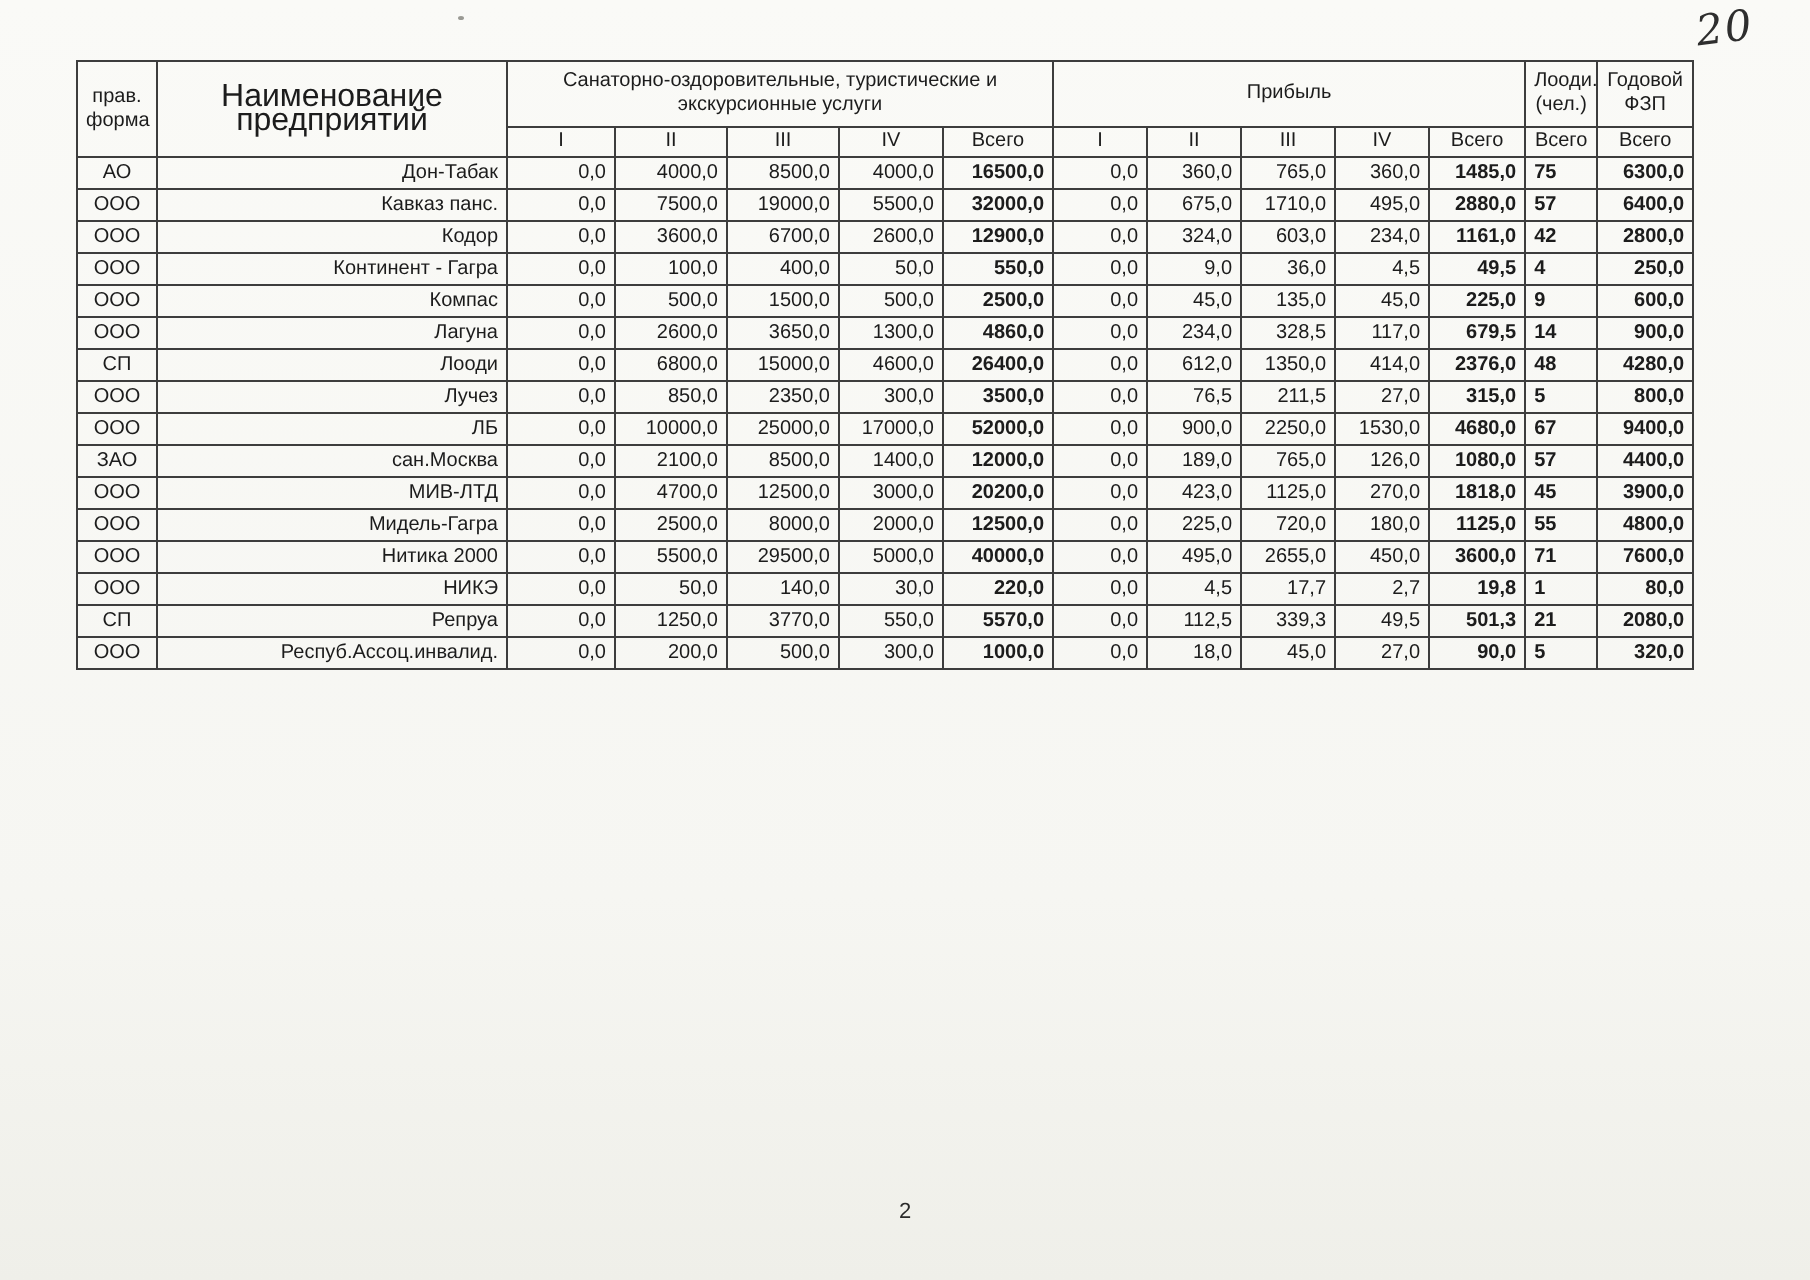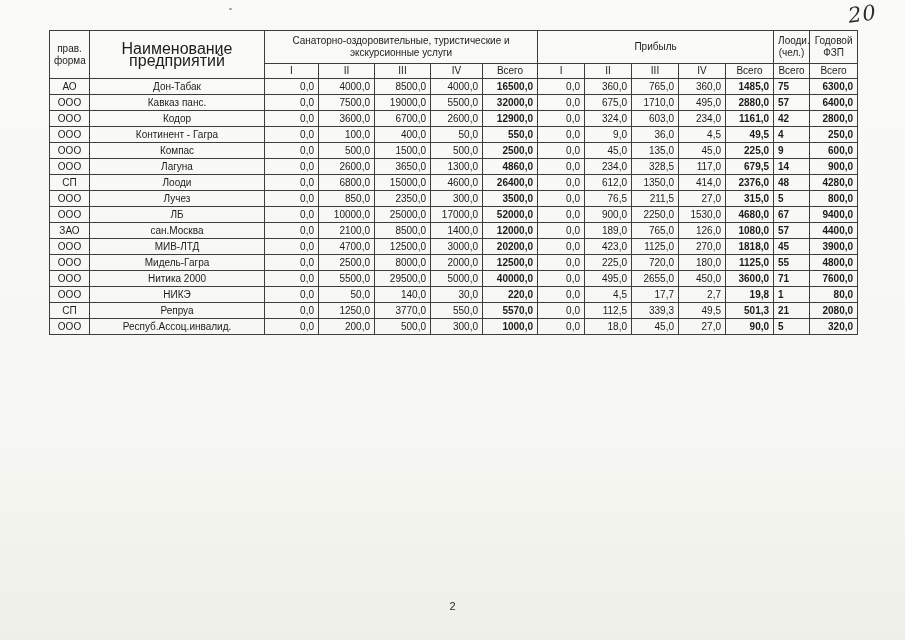--- a/index.html
+++ b/index.html
@@ -20,21 +20,21 @@
   }
   .handwritten {
     position: absolute; right: 28px; top: 2px;
     font-family: "DejaVu Serif", serif;
     font-style: italic;
     font-size: 21px; color: #2e2e2e;
     transform: rotate(-7deg);
     letter-spacing: 1px;
   }
   table.report {
-    position: absolute; left: 49px; top: 30px;
+    position: absolute; left: 38px; top: 30px;
     width: 808px;
     border-collapse: collapse; table-layout: fixed;
     border: 1.5px solid #2e2e2e;
     background: transparent;
   }
   .report th, .report td {
     border: 1px solid #3d3d3d;
     font-size: 10px;
     line-height: 12px;
     padding: 1px 4px;
@@ -49,21 +49,21 @@
   .report thead tr.hdr-top th { height: 30px; }
   .report thead tr.hdr-sub th { height: 12px; }
   th.hdr-name { font-weight: bold; font-size: 16px; }
   th.bold-hdr { font-weight: bold; }
   .report tbody td {
     height: 13px;
     white-space: nowrap;
     vertical-align: middle;
   }
   td.c-form { text-align: center; }
-  td.c-name { text-align: center; }
+  td.c-name { text-align: right; }
   td.num { text-align: right; }
   td.ctr { text-align: left; }
   td.bold { font-weight: bold; }
   .pagenum {
     position: absolute; left: 0; right: 0; bottom: 28px;
     text-align: center; font-size: 11px; color: #2a2a2a;
   }
 </style>
 </head>
 <body>

